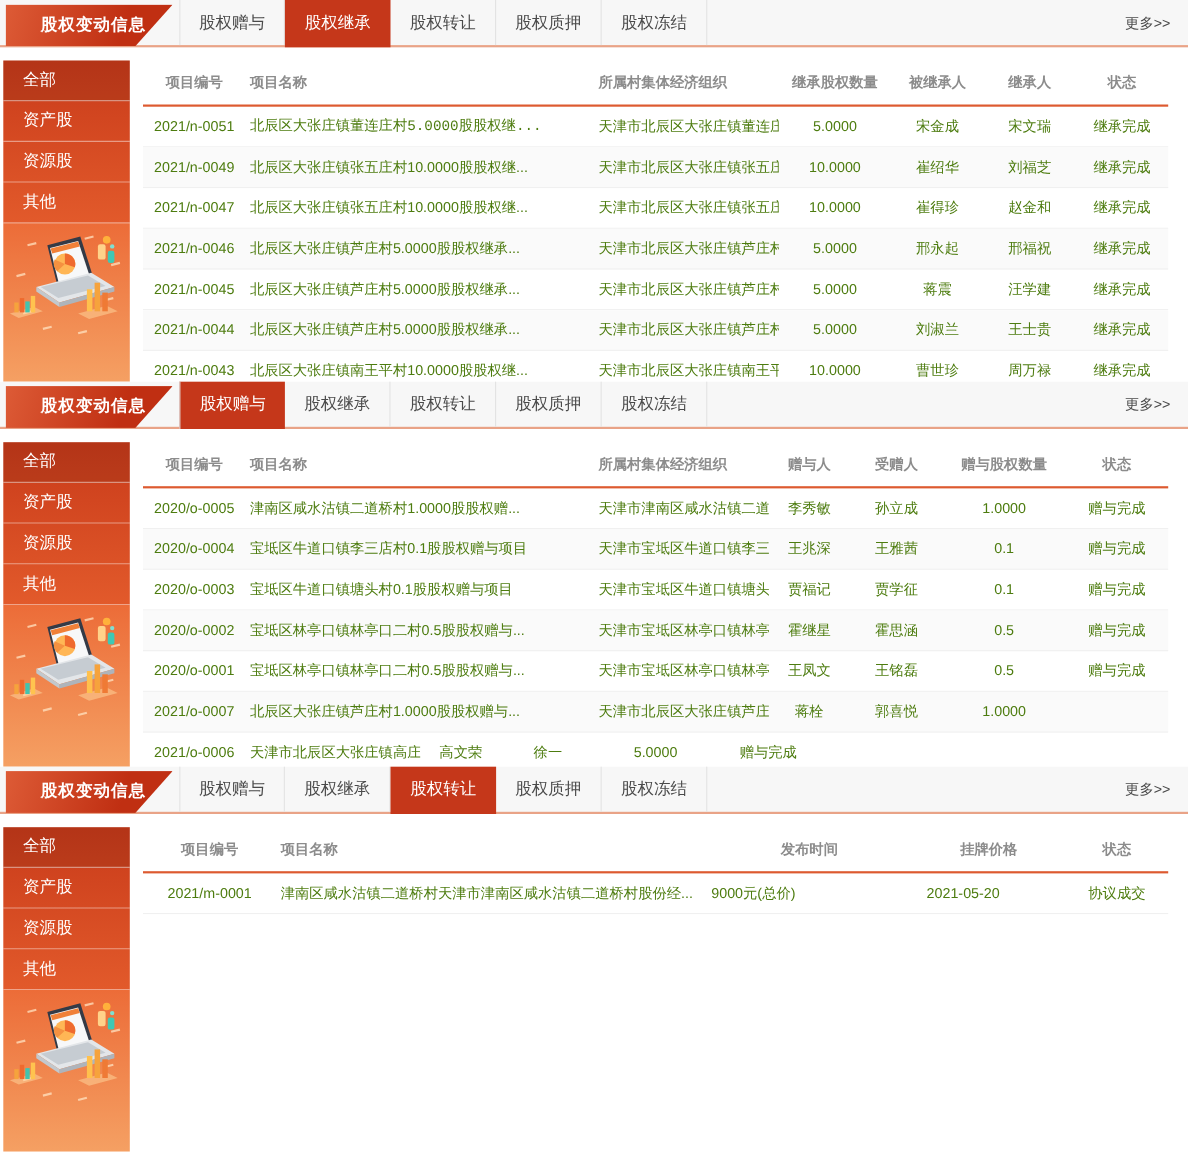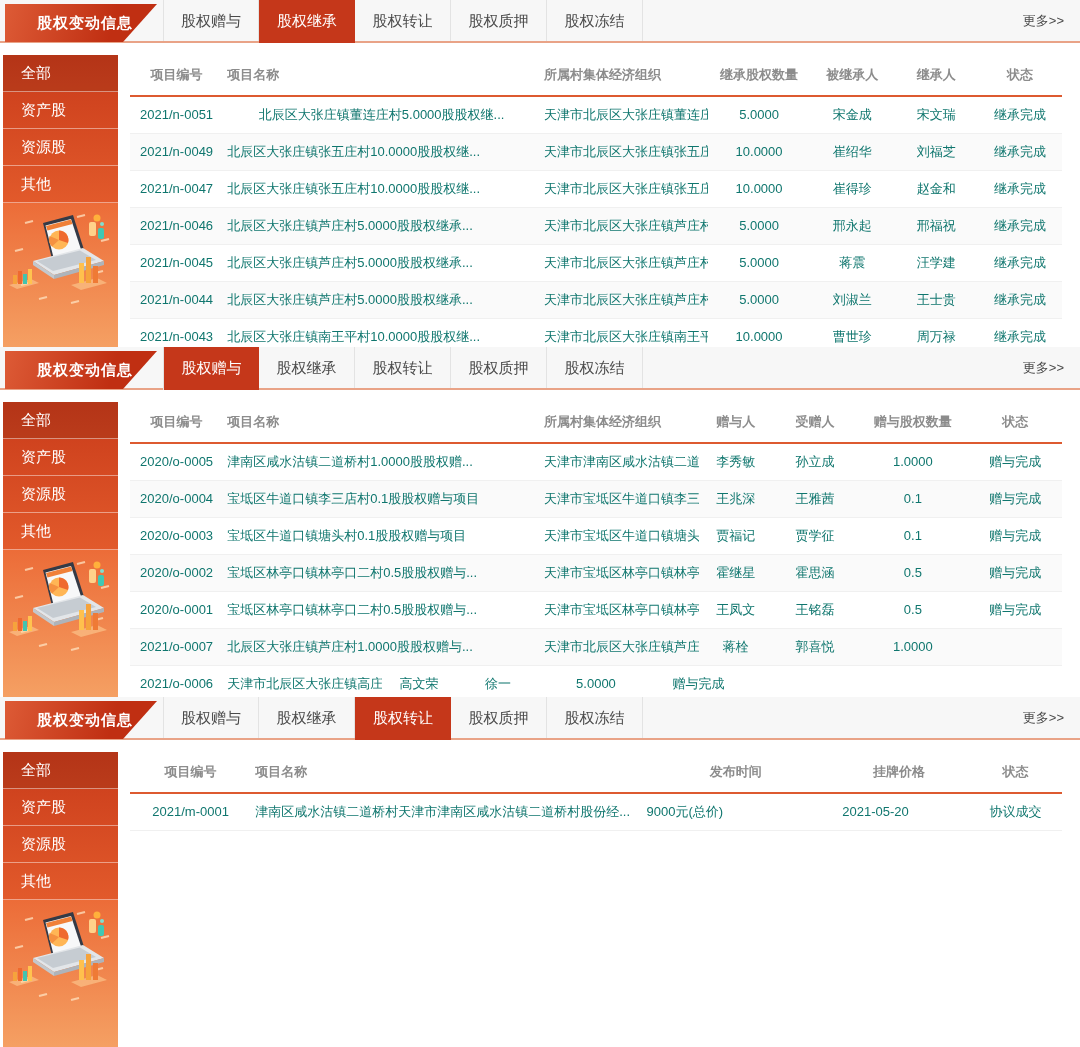--- a/index.html
+++ b/index.html
@@ -46,21 +46,21 @@
   .illus{
     flex:1;background:linear-gradient(180deg,#ec6c38,#f5a063);
     display:flex;justify-content:center;align-items:flex-start;padding-top:6px;min-height:0;overflow:hidden;
   }
 
   
   .table{flex:1;margin:0 18px 0 12px;font-size:13px;min-width:0;}
   .tr{display:flex;height:36px;line-height:36px;white-space:nowrap;}
   .td{box-sizing:border-box;overflow:hidden;padding:0 4px;}
   .thead{height:40px;line-height:40px;font-weight:bold;color:#8c8c8c;border-bottom:2px solid #dd5a30;}
-  .tbody .tr{color:#0f766e;border-bottom:1px solid #f0f0f0;cursor:pointer;}
+  .tbody .tr{color:#4d7c0f;border-bottom:1px solid #f0f0f0;cursor:pointer;}
   .tbody .tr:nth-child(even){background:#fafafa;}
 </style>
 </head>
 <body>
 
 <div id="page">
 
 <section class="section">
 
     <div class="tabbar">
@@ -149,21 +149,21 @@
             <div class="td th" style="width: 11%; text-align: center;">继承股权数量</div>
             <div class="td th" style="width: 9%; text-align: center;">被继承人</div>
             <div class="td th" style="width: 9%; text-align: center;">继承人</div>
             <div class="td th" style="width: 9%; text-align: center;">状态</div>
           </div>
         <div class="tbody">
 
         <div class="tr">
 
           <div class="td" style="width: 10%; text-align: center;">2021/n-0051</div>
-              <div class="td" style="width: 34%; text-align: center;">北辰区大张庄镇董连庄村5.0000股股权继...</div>
+              <div class="td" style="width: 34%; text-align: left; font-family: Liberation Mono, monospace;">北辰区大张庄镇董连庄村5.0000股股权继...</div>
               <div class="td" style="width: 18%; text-align: left;">天津市北辰区大张庄镇董连庄村股...</div>
               <div class="td" style="width: 11%; text-align: center;">5.0000</div>
               <div class="td" style="width: 9%; text-align: center;">宋金成</div>
               <div class="td" style="width: 9%; text-align: center;">宋文瑞</div>
               <div class="td" style="width: 9%; text-align: center;">继承完成</div>
             </div>
             <div class="tr">
 
           <div class="td" style="width: 10%; text-align: center;">2021/n-0049</div>
               <div class="td" style="width: 34%; text-align: left;">北辰区大张庄镇张五庄村10.0000股股权继...</div>

